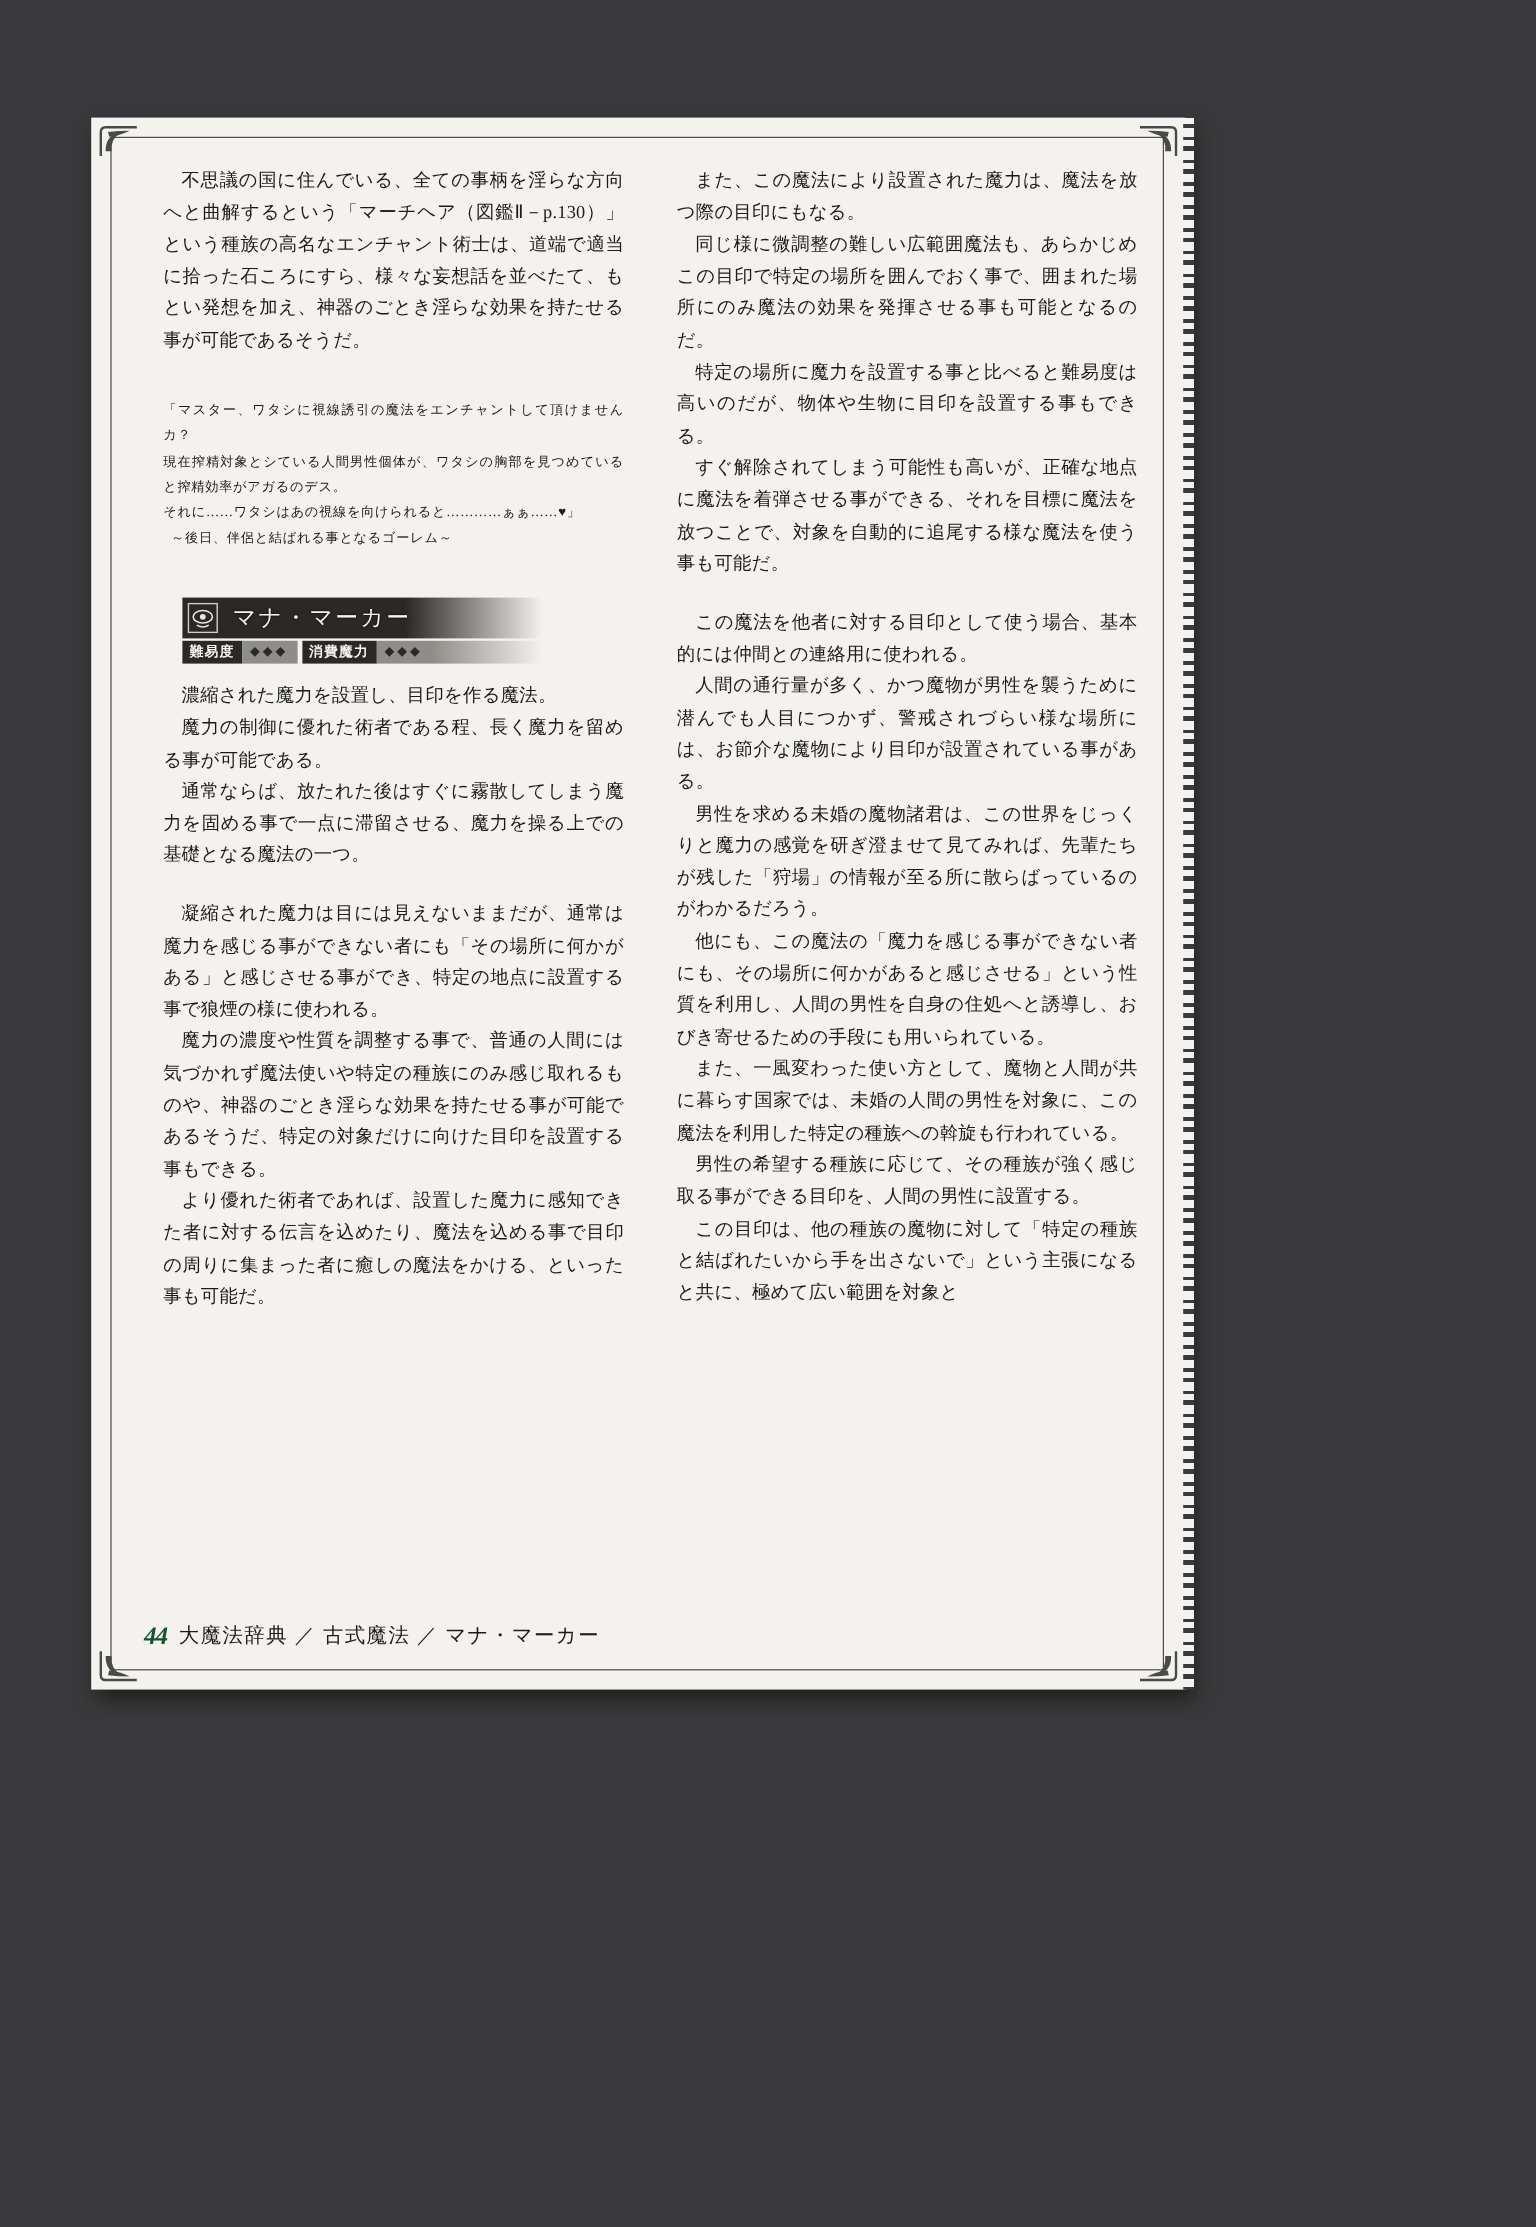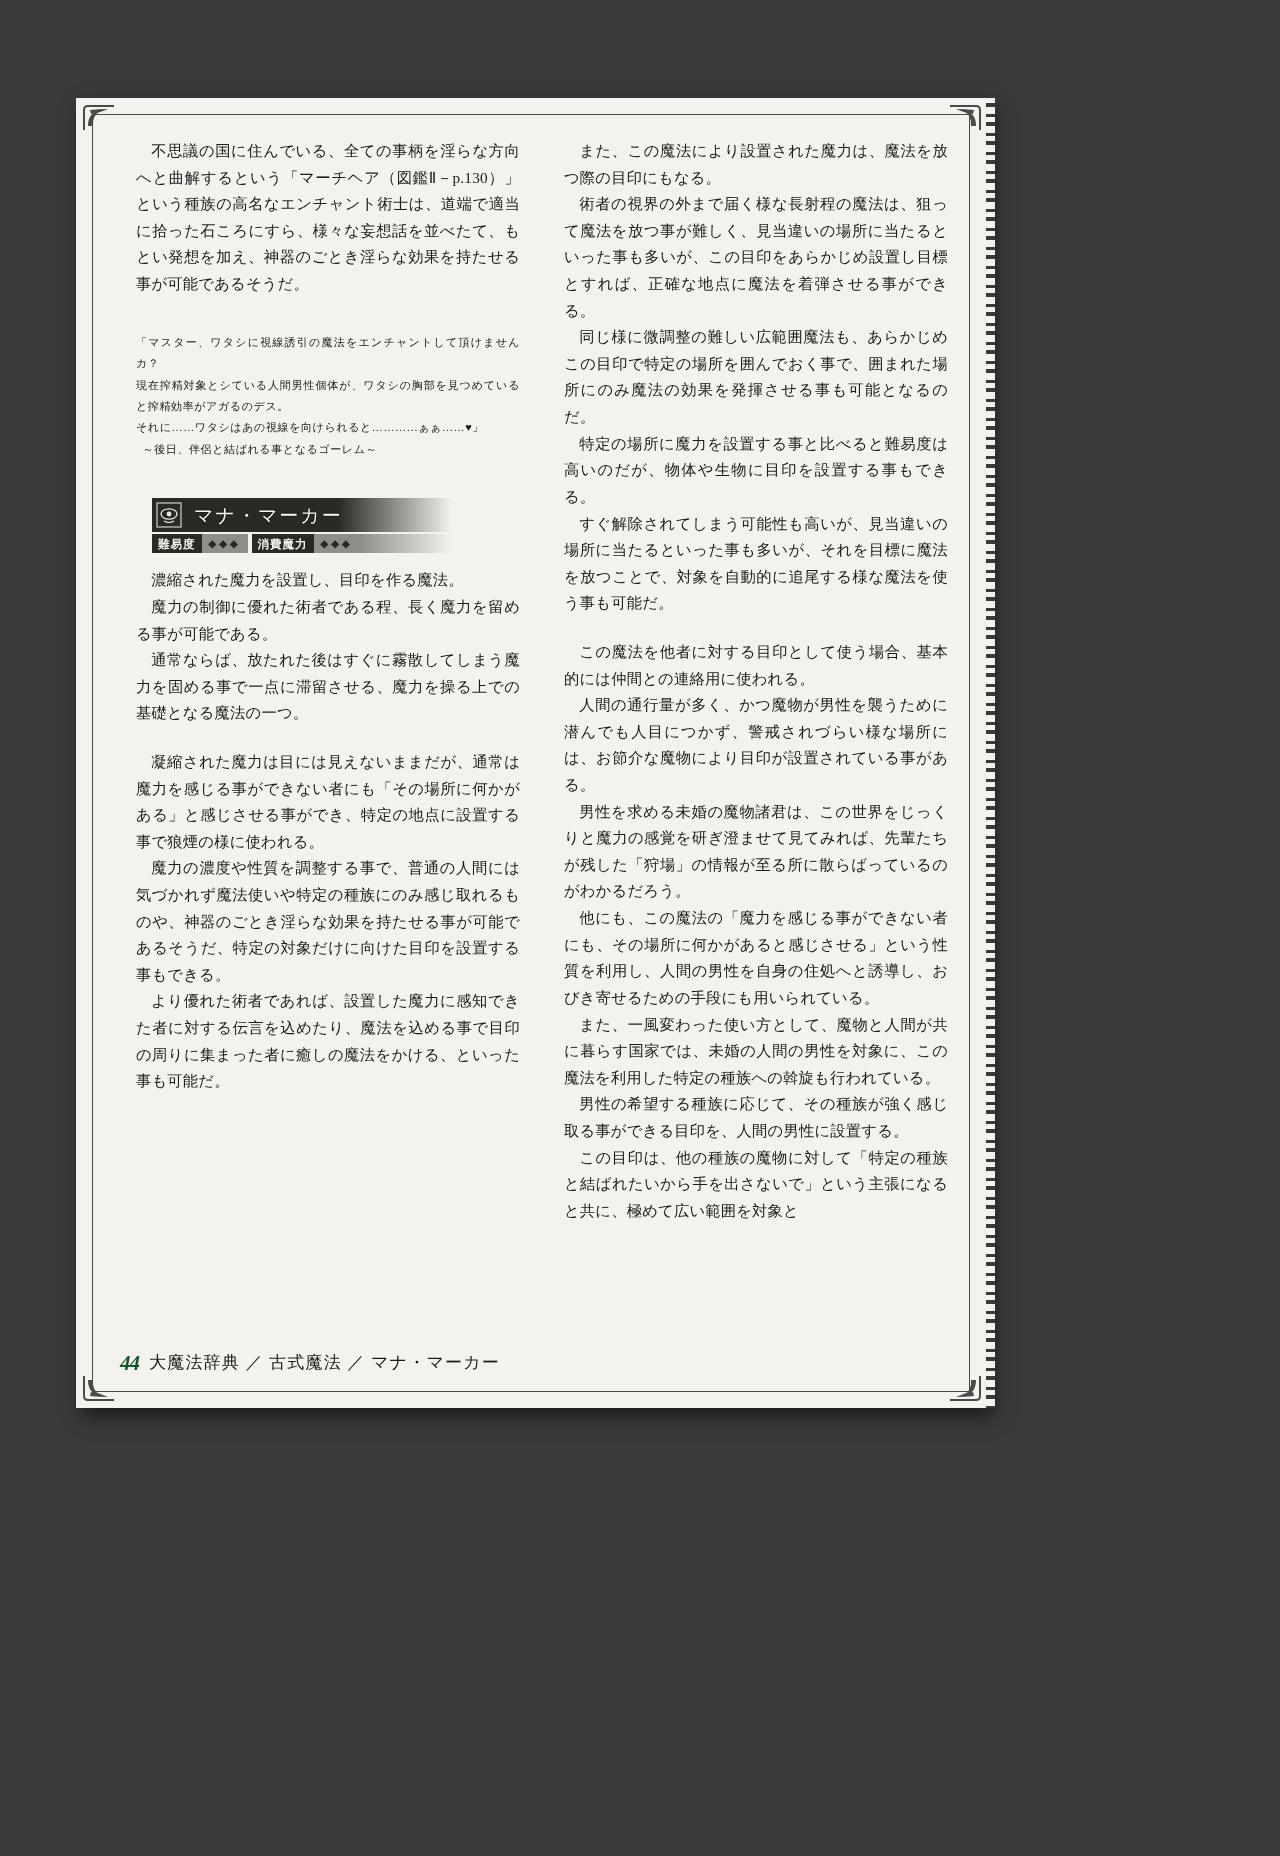--- a/index.html
+++ b/index.html
@@ -268,24 +268,23 @@
 
       <div class="gap-md"></div>
 
       <p>凝縮された魔力は目には見えないままだが、通常は魔力を感じる事ができない者にも「その場所に何かがある」と感じさせる事ができ、特定の地点に設置する事で狼煙の様に使われる。</p>
       <p>魔力の濃度や性質を調整する事で、普通の人間には気づかれず魔法使いや特定の種族にのみ感じ取れるものや、神器のごとき淫らな効果を持たせる事が可能であるそうだ、特定の対象だけに向けた目印を設置する事もできる。</p>
       <p>より優れた術者であれば、設置した魔力に感知できた者に対する伝言を込めたり、魔法を込める事で目印の周りに集まった者に癒しの魔法をかける、といった事も可能だ。</p>
     </div>
 
     <div class="col">
       <p>また、この魔法により設置された魔力は、魔法を放つ際の目印にもなる。</p>
-      <p>術者の視界の外まで届く様な長射程の魔法は、狙って魔法を放つ事が難しく、見当違いの場所に当たるといった事も多いが、この目印をあらかじめ設置し目標とすれば、正確な地点に魔法を着弾させる事ができる。</p>
       <p>同じ様に微調整の難しい広範囲魔法も、あらかじめこの目印で特定の場所を囲んでおく事で、囲まれた場所にのみ魔法の効果を発揮させる事も可能となるのだ。</p>
       <p>特定の場所に魔力を設置する事と比べると難易度は高いのだが、物体や生物に目印を設置する事もできる。</p>
-      <p>すぐ解除されてしまう可能性も高いが、見当違いの場所に当たるといった事も多いが、それを目標に魔法を放つことで、対象を自動的に追尾する様な魔法を使う事も可能だ。</p>
+      <p>すぐ解除されてしまう可能性も高いが、正確な地点に魔法を着弾させる事ができる、それを目標に魔法を放つことで、対象を自動的に追尾する様な魔法を使う事も可能だ。</p>
 
       <div class="gap-md"></div>
 
       <p>この魔法を他者に対する目印として使う場合、基本的には仲間との連絡用に使われる。</p>
       <p>人間の通行量が多く、かつ魔物が男性を襲うために潜んでも人目につかず、警戒されづらい様な場所には、お節介な魔物により目印が設置されている事がある。</p>
       <p>男性を求める未婚の魔物諸君は、この世界をじっくりと魔力の感覚を研ぎ澄ませて見てみれば、先輩たちが残した「狩場」の情報が至る所に散らばっているのがわかるだろう。</p>
       <p>他にも、この魔法の「魔力を感じる事ができない者にも、その場所に何かがあると感じさせる」という性質を利用し、人間の男性を自身の住処へと誘導し、おびき寄せるための手段にも用いられている。</p>
       <p>また、一風変わった使い方として、魔物と人間が共に暮らす国家では、未婚の人間の男性を対象に、この魔法を利用した特定の種族への斡旋も行われている。</p>
       <p>男性の希望する種族に応じて、その種族が強く感じ取る事ができる目印を、人間の男性に設置する。</p>
       <p>この目印は、他の種族の魔物に対して「特定の種族と結ばれたいから手を出さないで」という主張になると共に、極めて広い範囲を対象と</p>

